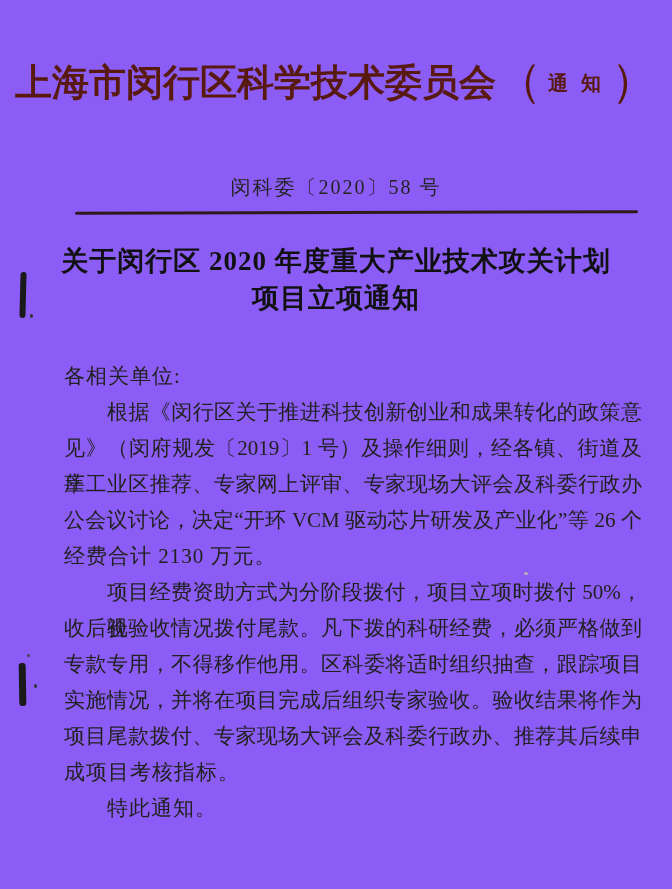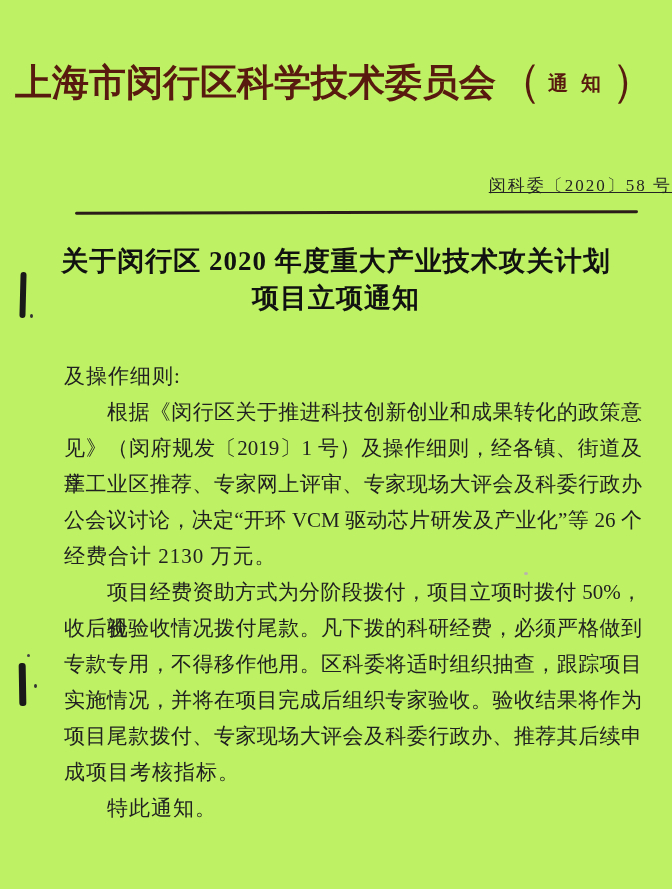--- a/index.html
+++ b/index.html
@@ -1,20 +1,20 @@
 <!DOCTYPE html>
 <html><head>
 <meta charset="utf-8">
 <style>
   html,body { margin:0; padding:0; background:#e8e8e8; }
   .page {
     position:relative;
     width:672px; height:889px;
     margin:0 auto;
-    background:#bef264;
+    background:#8b5cf6;
     overflow:hidden;
     font-family:"Liberation Serif","DejaVu Serif",serif;
     color:#1f1f1f;
   }
   
   .header {
     position:absolute; top:56px; left:0; right:0;
     text-align:center; white-space:nowrap;
     color:#581a0e;
     line-height:52px;
@@ -26,22 +26,22 @@
   .paren {
     font-size:46px; font-weight:400; vertical-align:middle;
     position:relative; top:-2px;
   }
   .paren-label {
     font-size:20px; font-weight:700; vertical-align:middle;
     letter-spacing:4px; margin:0 6px;
   }
   .docnum {
     position:absolute; top:174px; left:0; right:0;
-    text-align:right;
-    font-size:17px; letter-spacing:2px; color:#242424;text-decoration:underline;
+    text-align:center;
+    font-size:20px; letter-spacing:2px; color:#242424;
   }
   .rule {
     position:absolute; top:211px; left:75px; width:563px; height:3px;
     background:#2b1c1a; border-radius:2px;
     transform:rotate(-0.15deg);
   }
   .title {
     position:absolute; top:243px; left:20px; right:20px;
     text-align:center; color:#111;
   }
@@ -80,21 +80,21 @@
   <div class="docnum">闵科委〔2020〕58 号</div>
 
   <div class="rule"></div>
 
   <div class="title">
     <div class="t-line">关于闵行区 2020 年度重大产业技术攻关计划</div>
     <div class="t-line">项目立项通知</div>
   </div>
 
   <div class="body">
-    <div class="line">及操作细则:</div>
+    <div class="line">各相关单位:</div>
 
     <div class="line just first">根据《闵行区关于推进科技创新创业和成果转化的政策意</div>
     <div class="line just">见》（闵府规发〔2019〕1 号）及操作细则，经各镇、街道及莘</div>
     <div class="line just">庄工业区推荐、专家网上评审、专家现场大评会及科委行政办</div>
     <div class="line just">公会议讨论，决定“开环 VCM 驱动芯片研发及产业化”等 26 个</div>
     <div class="line">经费合计 2130 万元。</div>
 
     <div class="line just first">项目经费资助方式为分阶段拨付，项目立项时拨付 50%，验</div>
     <div class="line just">收后视验收情况拨付尾款。凡下拨的科研经费，必须严格做到</div>
     <div class="line just">专款专用，不得移作他用。区科委将适时组织抽查，跟踪项目</div>

